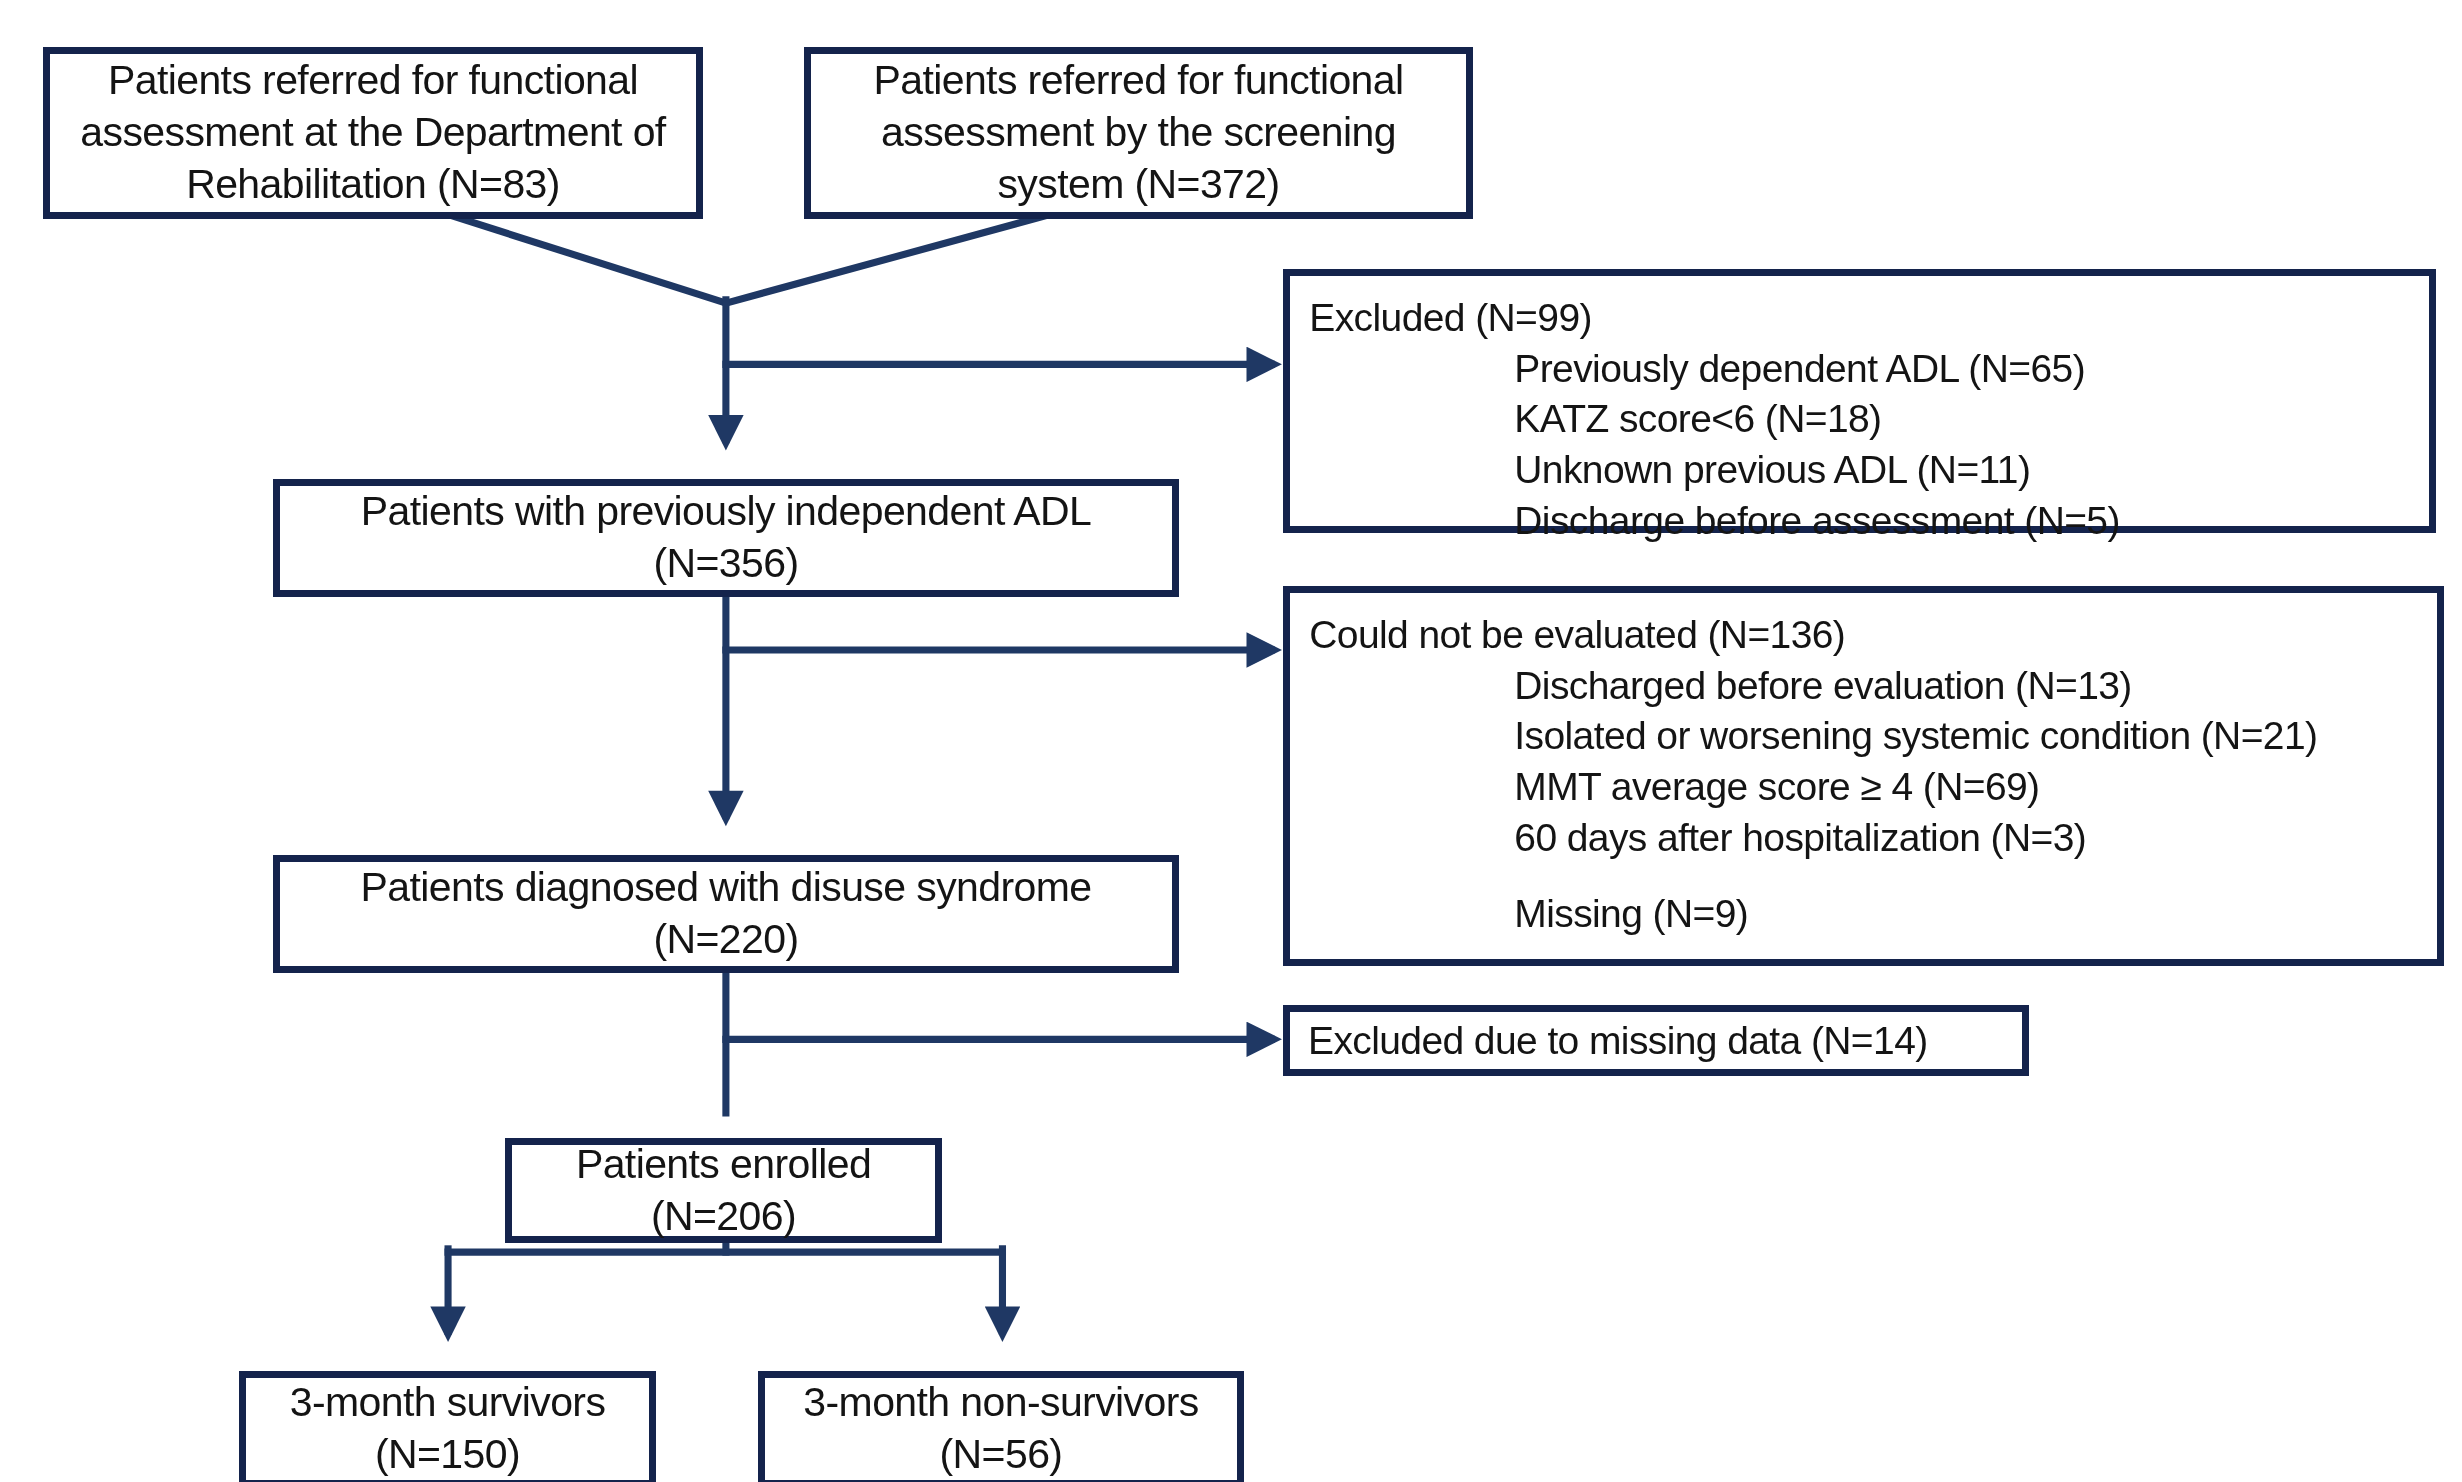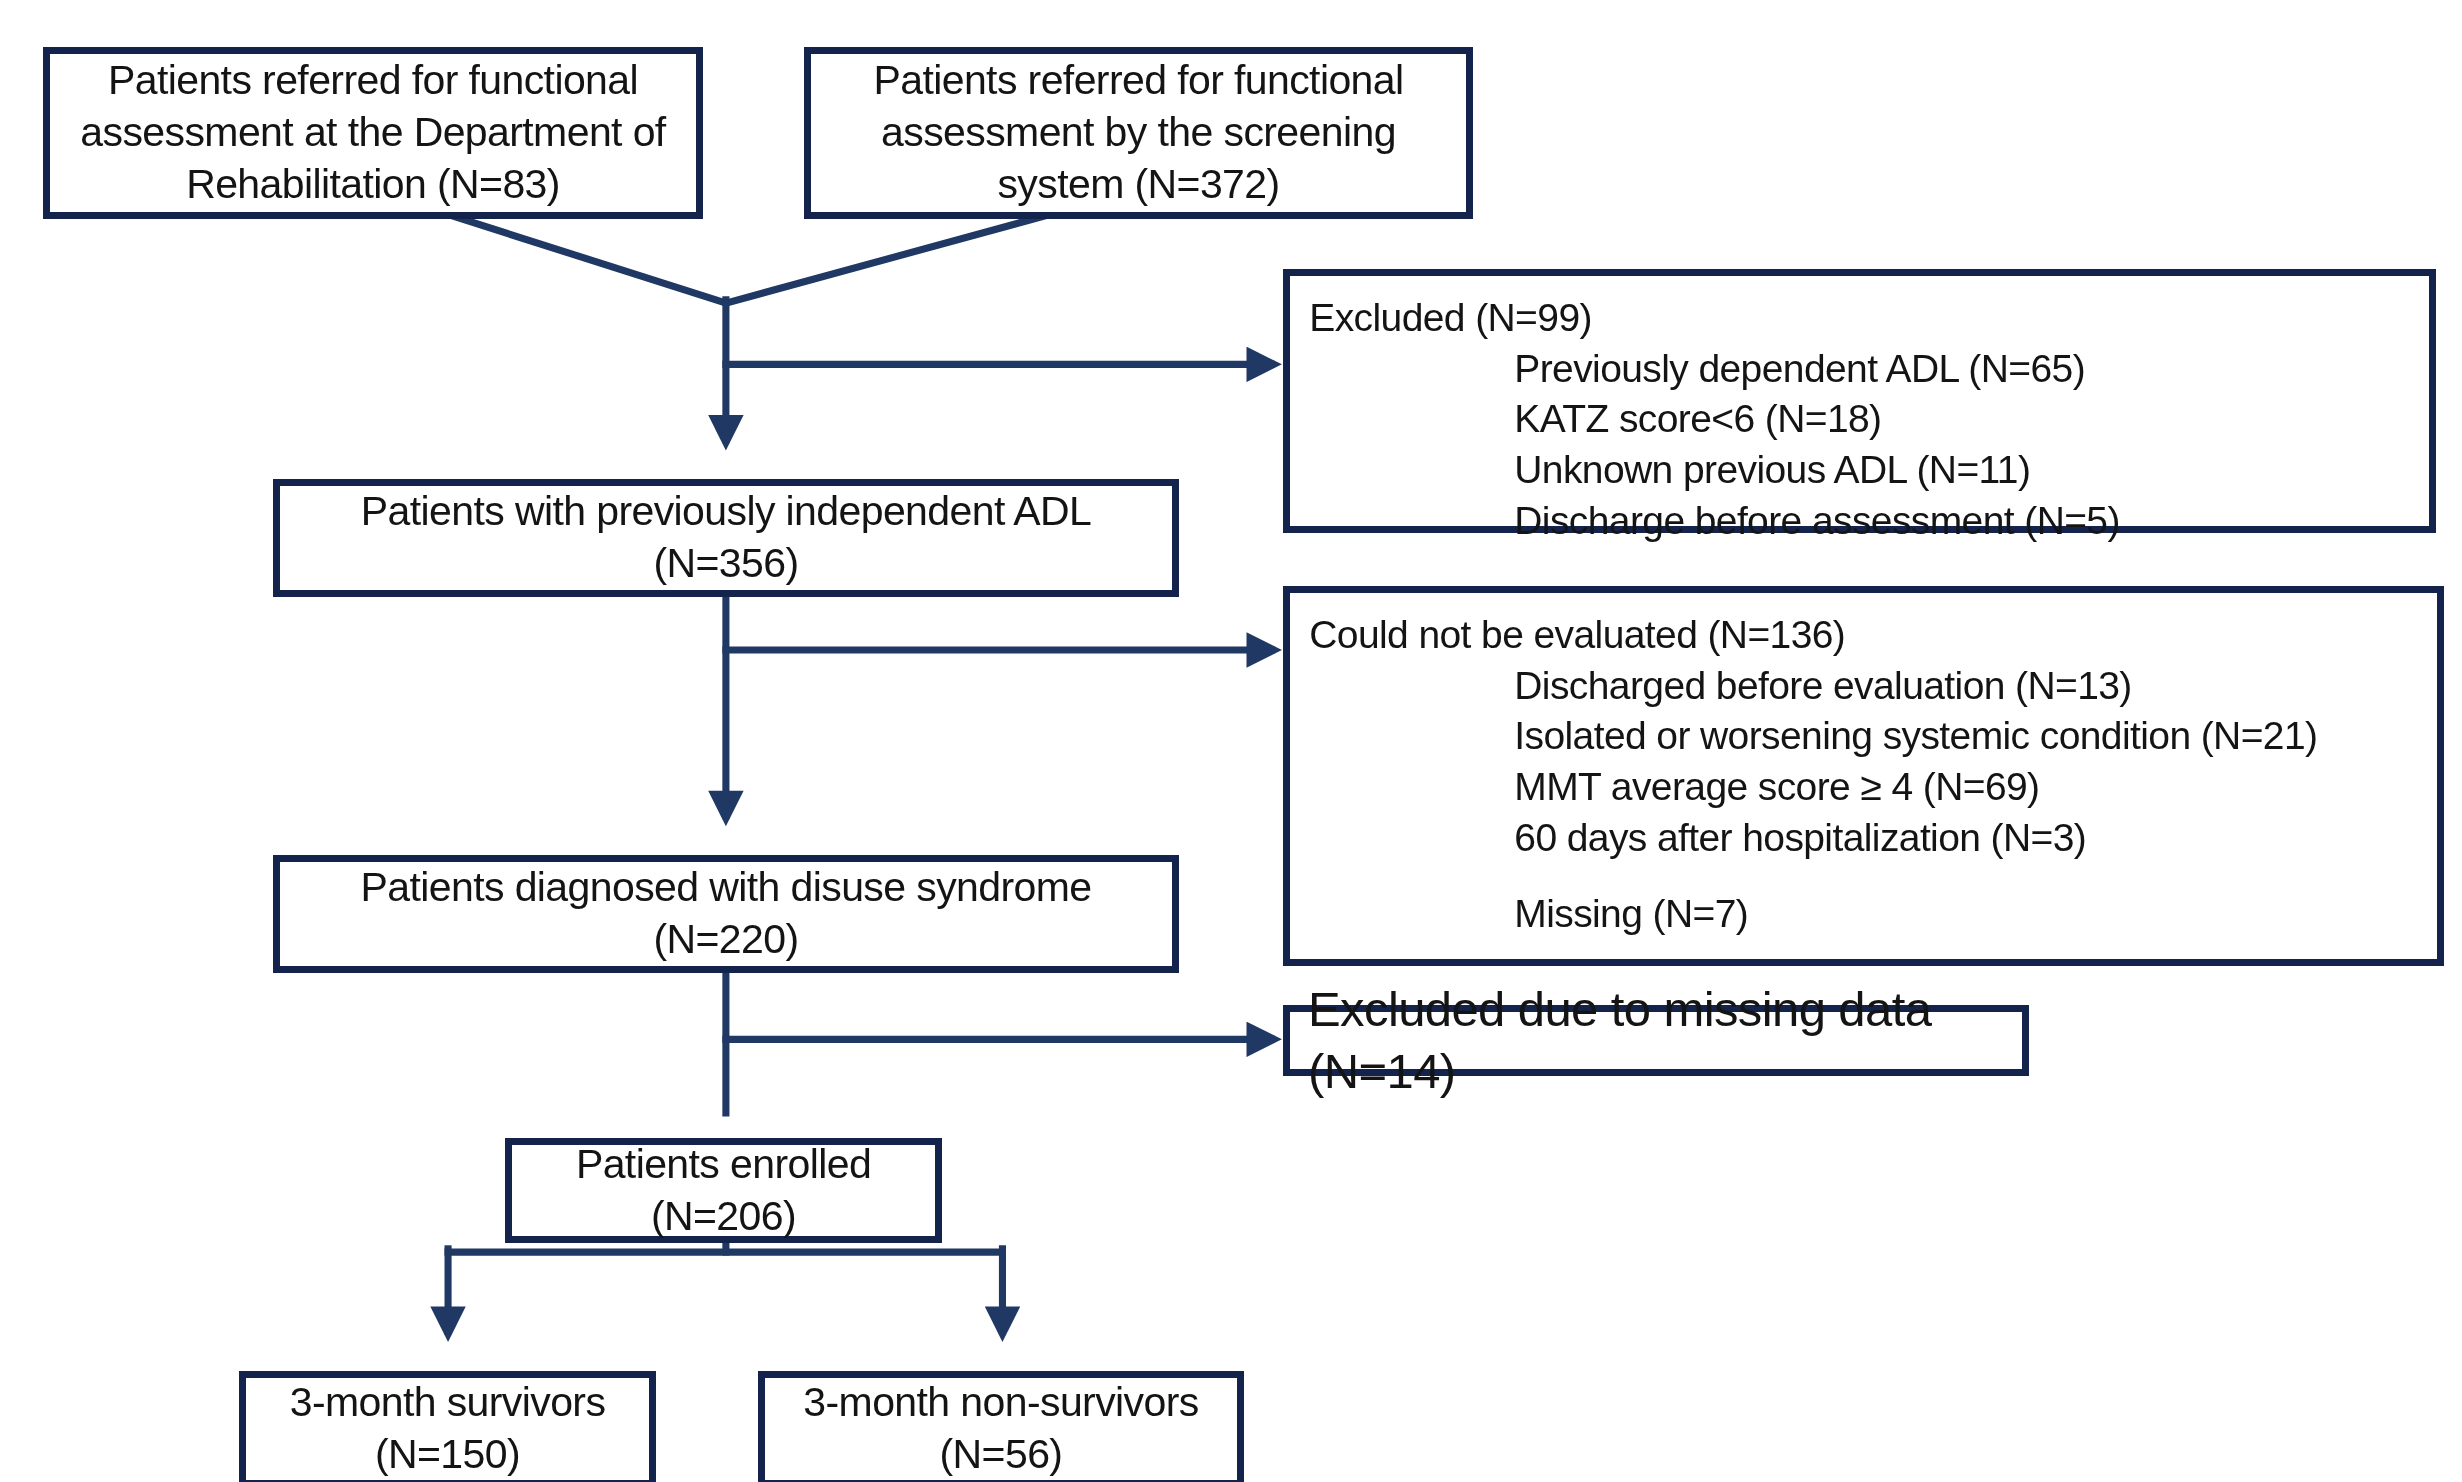--- a/index.html
+++ b/index.html
@@ -73,21 +73,21 @@
     position: absolute;
     box-sizing: border-box;
     border: 7.7px solid #14234c;
     background: #ffffff;
     display: flex;
     align-items: center;
     padding: 0 18px;
     text-align: left;
   }
   .single-line-box .node-label {
-    font-size: 49px;
+    font-size: 39px;
   }
 </style>
 </head>
 <body>
 
 <div id="canvas">
 
   <svg id="connectors" viewBox="0 0 3819 2300" xmlns="http://www.w3.org/2000/svg">
     <defs>
       <marker id="arrow" viewBox="0 0 10 10" refX="7" refY="5" markerWidth="5.5" markerHeight="5" orient="auto">
@@ -132,21 +132,21 @@
     <div class="node-label">Patients with previously independent ADL
 (N=356)</div>
   </div>
 
   <div class="reason-box" style="left:1283px; top:562px; width:1161px; height:380px;">
     <div class="reason-title">Could not be evaluated (N=136)</div>
     <div class="reason-item">Discharged before evaluation (N=13)</div>
     <div class="reason-item">Isolated or worsening systemic condition (N=21)</div>
     <div class="reason-item">MMT average score ≥ 4 (N=69)</div>
     <div class="reason-item">60 days after hospitalization (N=3)</div>
-    <div class="reason-item gap-above">Missing (N=7)</div>
+    <div class="reason-item gap-above">Missing (N=9)</div>
   </div>
 
   <div class="node-box" style="left:273px; top:827px; width:906px; height:118px;">
     <div class="node-label">Patients diagnosed with disuse syndrome
 (N=220)</div>
   </div>
 
   <div class="single-line-box" style="left:1283px; top:1005px; width:746px; height:71px;">
     <div class="node-label">Excluded due to missing data (N=14)</div>
   </div>

